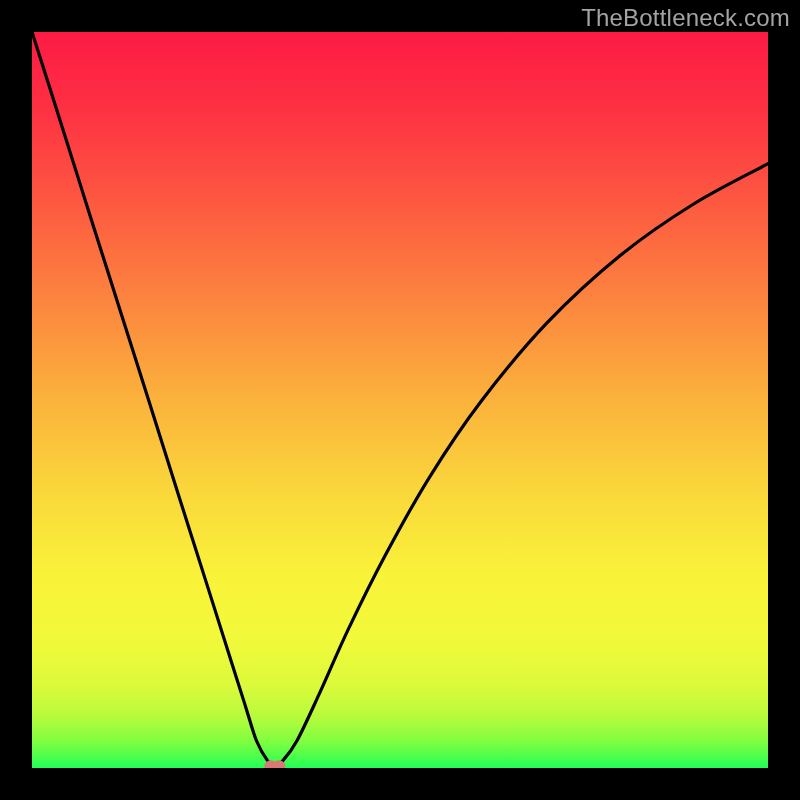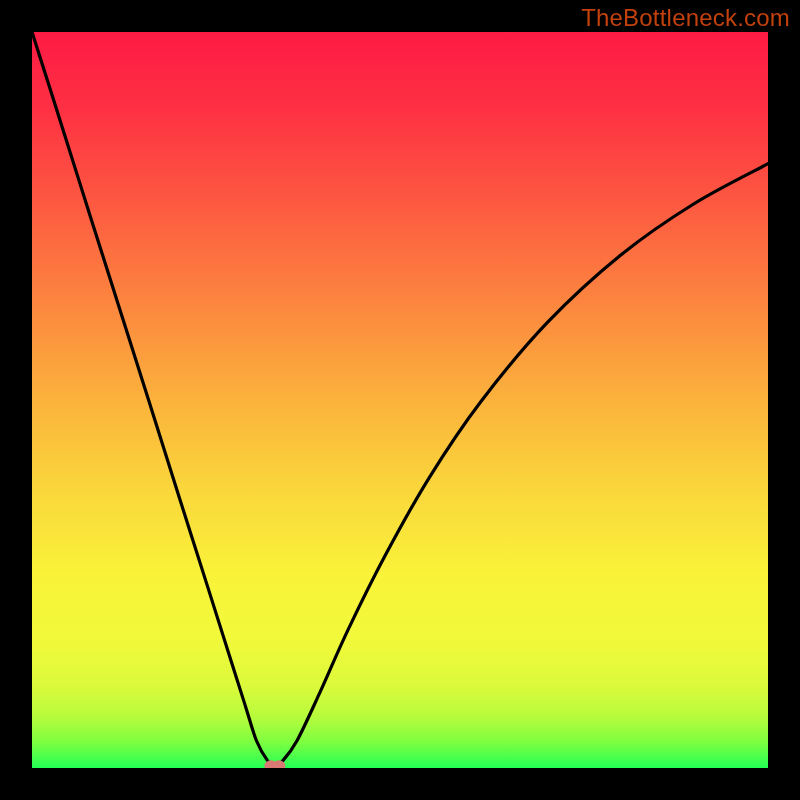--- a/index.html
+++ b/index.html
@@ -16,21 +16,21 @@
     top: 0;
     left: 0;
     width: 800px;
     height: 800px;
     background: #000;
   }
   .watermark {
     position: absolute;
     top: 4px;
     right: 10px;
-    color: #c2410c;
+    color: #a3a3a3;
     font-size: 24px;
     font-weight: 400;
     letter-spacing: 0.2px;
     user-select: none;
   }
   .plot {
     position: absolute;
     top: 32px;
     left: 32px;
     width: 736px;

